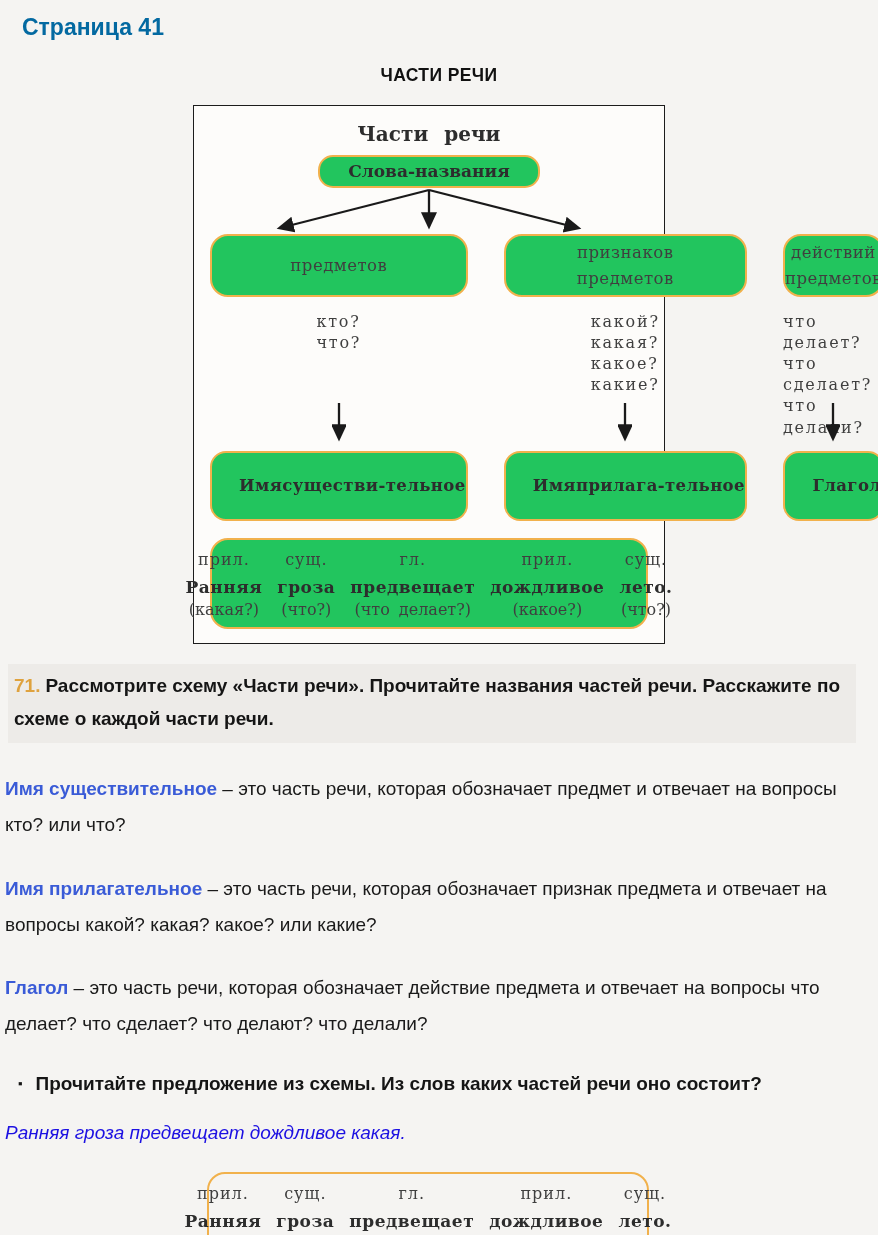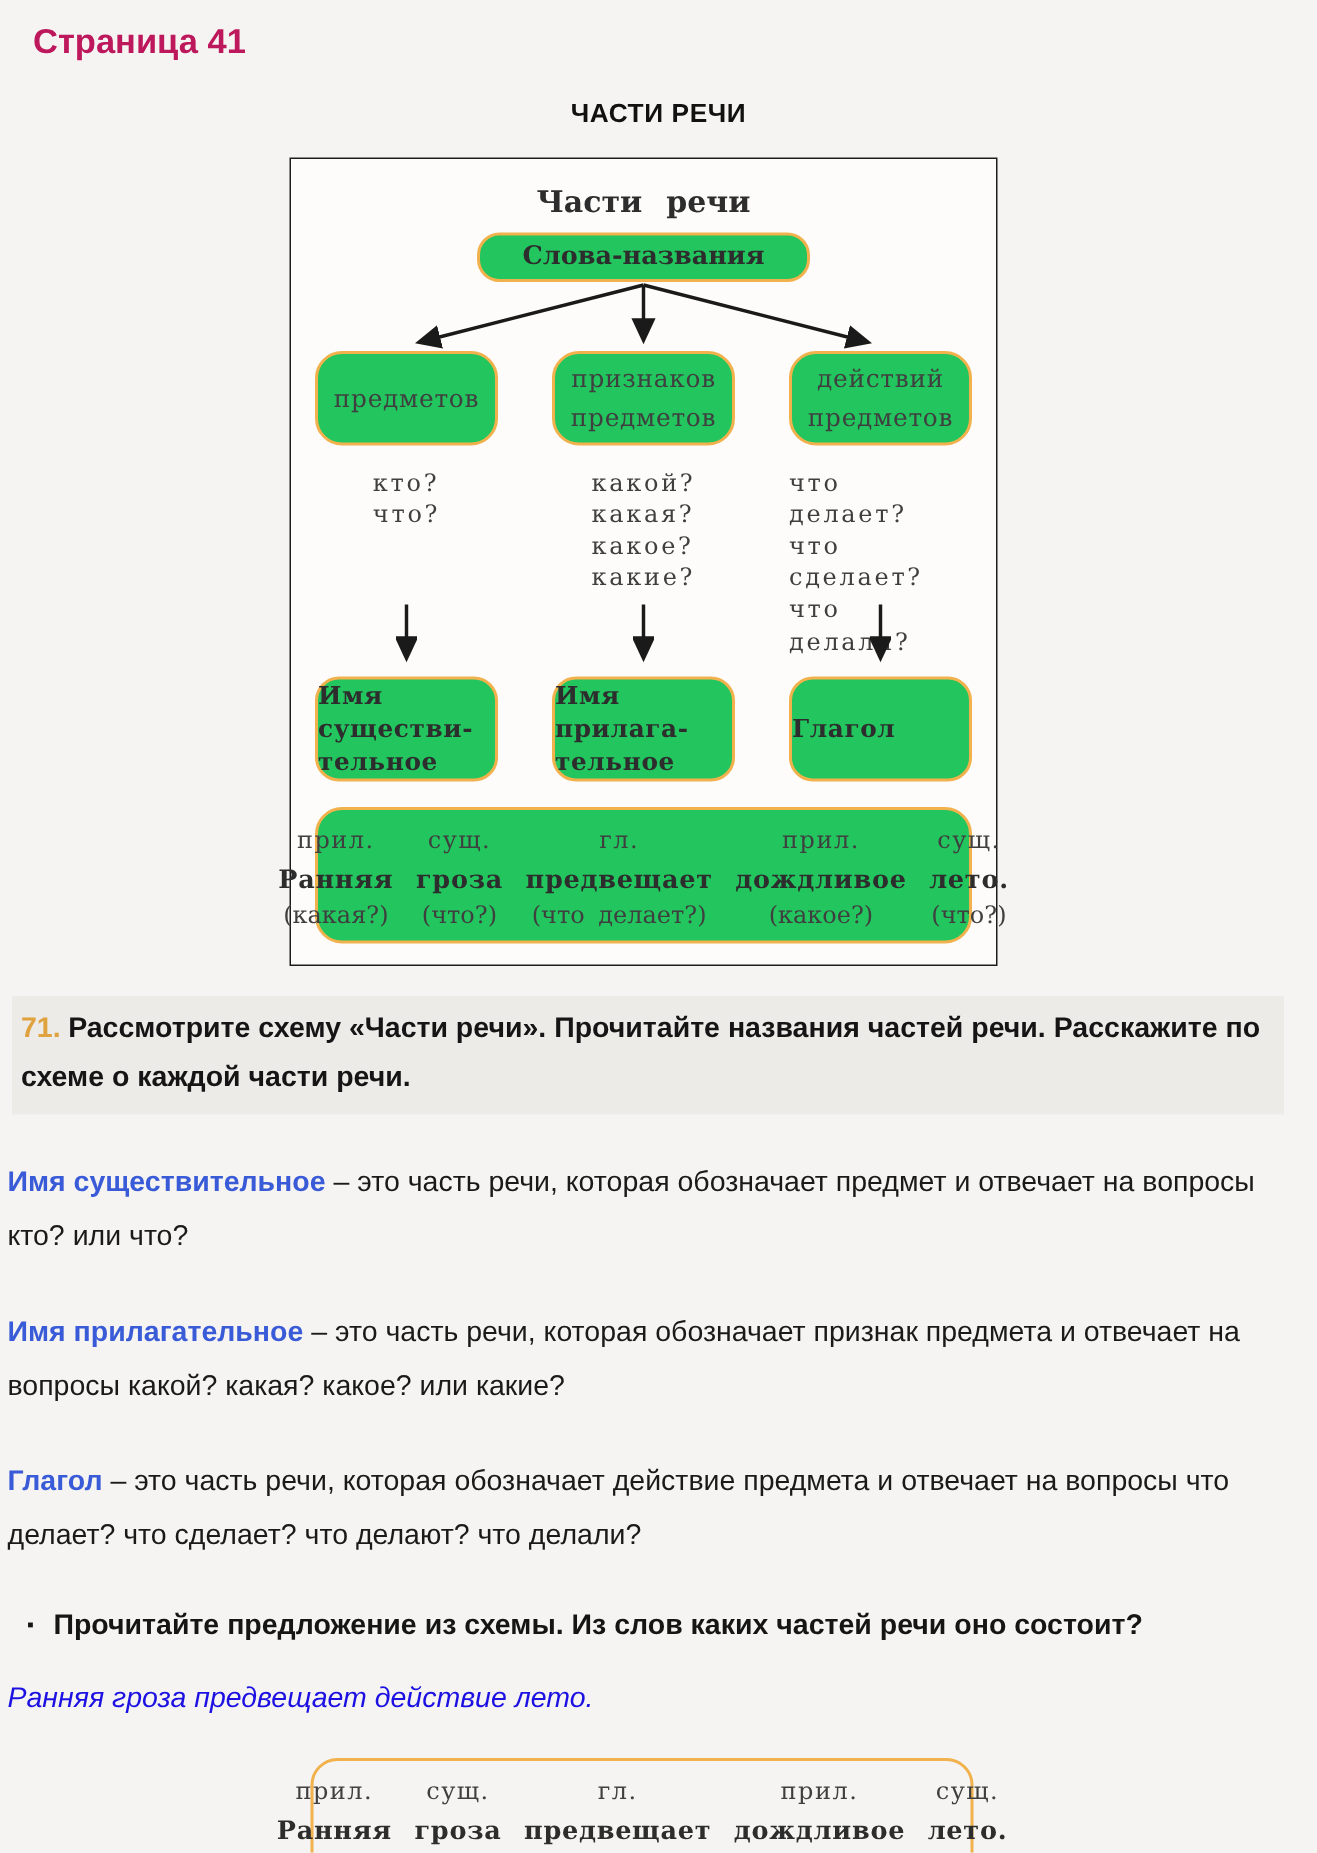--- a/index.html
+++ b/index.html
@@ -10,21 +10,21 @@
     font-family: "Liberation Sans", sans-serif;
     color: #1a1a1a;
     overflow: hidden;
   }
 
   
   .page-header {
     margin: 14px 0 0 22px;
     font-size: 23px;
     font-weight: bold;
-    color: #be185d;
+    color: #0369a1;
   }
   .main-heading {
     margin-top: 24px;
     text-align: center;
     font-size: 17.5px;
     font-weight: bold;
     letter-spacing: 0.4px;
     color: #111;
   }
 
@@ -87,29 +87,30 @@
     line-height: 1.32;
     text-align: left;
   }
   .down-arrow { display: block; }
   .part-box {
     width: 100%;
     height: 70px;
     margin-top: 4px;
     border-radius: 16px;
     display: flex;
-    flex-direction: column;
-    align-items: flex-start;
+    flex-direction: row;
+    align-items: center;
     justify-content: center;
     font-size: 16.5px;
     font-weight: bold;
     color: #2d2d2d;
     line-height: 1.32;
     letter-spacing: 0.4px;
     text-align: center;
+    padding-left: 27px;
   }
 
   
   .sentence-box {
     margin-top: 17px;
     border-radius: 18px;
     padding: 10px 6px 8px;
     display: flex;
     justify-content: center;
     gap: 15px;
@@ -302,21 +303,21 @@
 
 <p class="definition">
   <span class="term">Глагол</span>
   <span>– это часть речи, которая обозначает действие предмета и отвечает на вопросы что делает? что сделает? что делают? что делали?</span>
 </p>
 
 <p class="bullet-line">
   <span class="bullet-glyph">▪</span><span>Прочитайте предложение из схемы. Из слов каких частей речи оно состоит?</span>
 </p>
 
-<p class="answer-line">Ранняя гроза предвещает действие лето.</p>
+<p class="answer-line">Ранняя гроза предвещает дождливое какая.</p>
 
 <div class="standalone-box-wrap">
   <div class="orange-box sentence-box">
     <div class="s-col">
       <div class="s-label">прил.</div>
       <div class="s-word">Ранняя</div>
       <div class="s-q">(какая?)</div>
     </div>
     <div class="s-col">
       <div class="s-label">сущ.</div>

